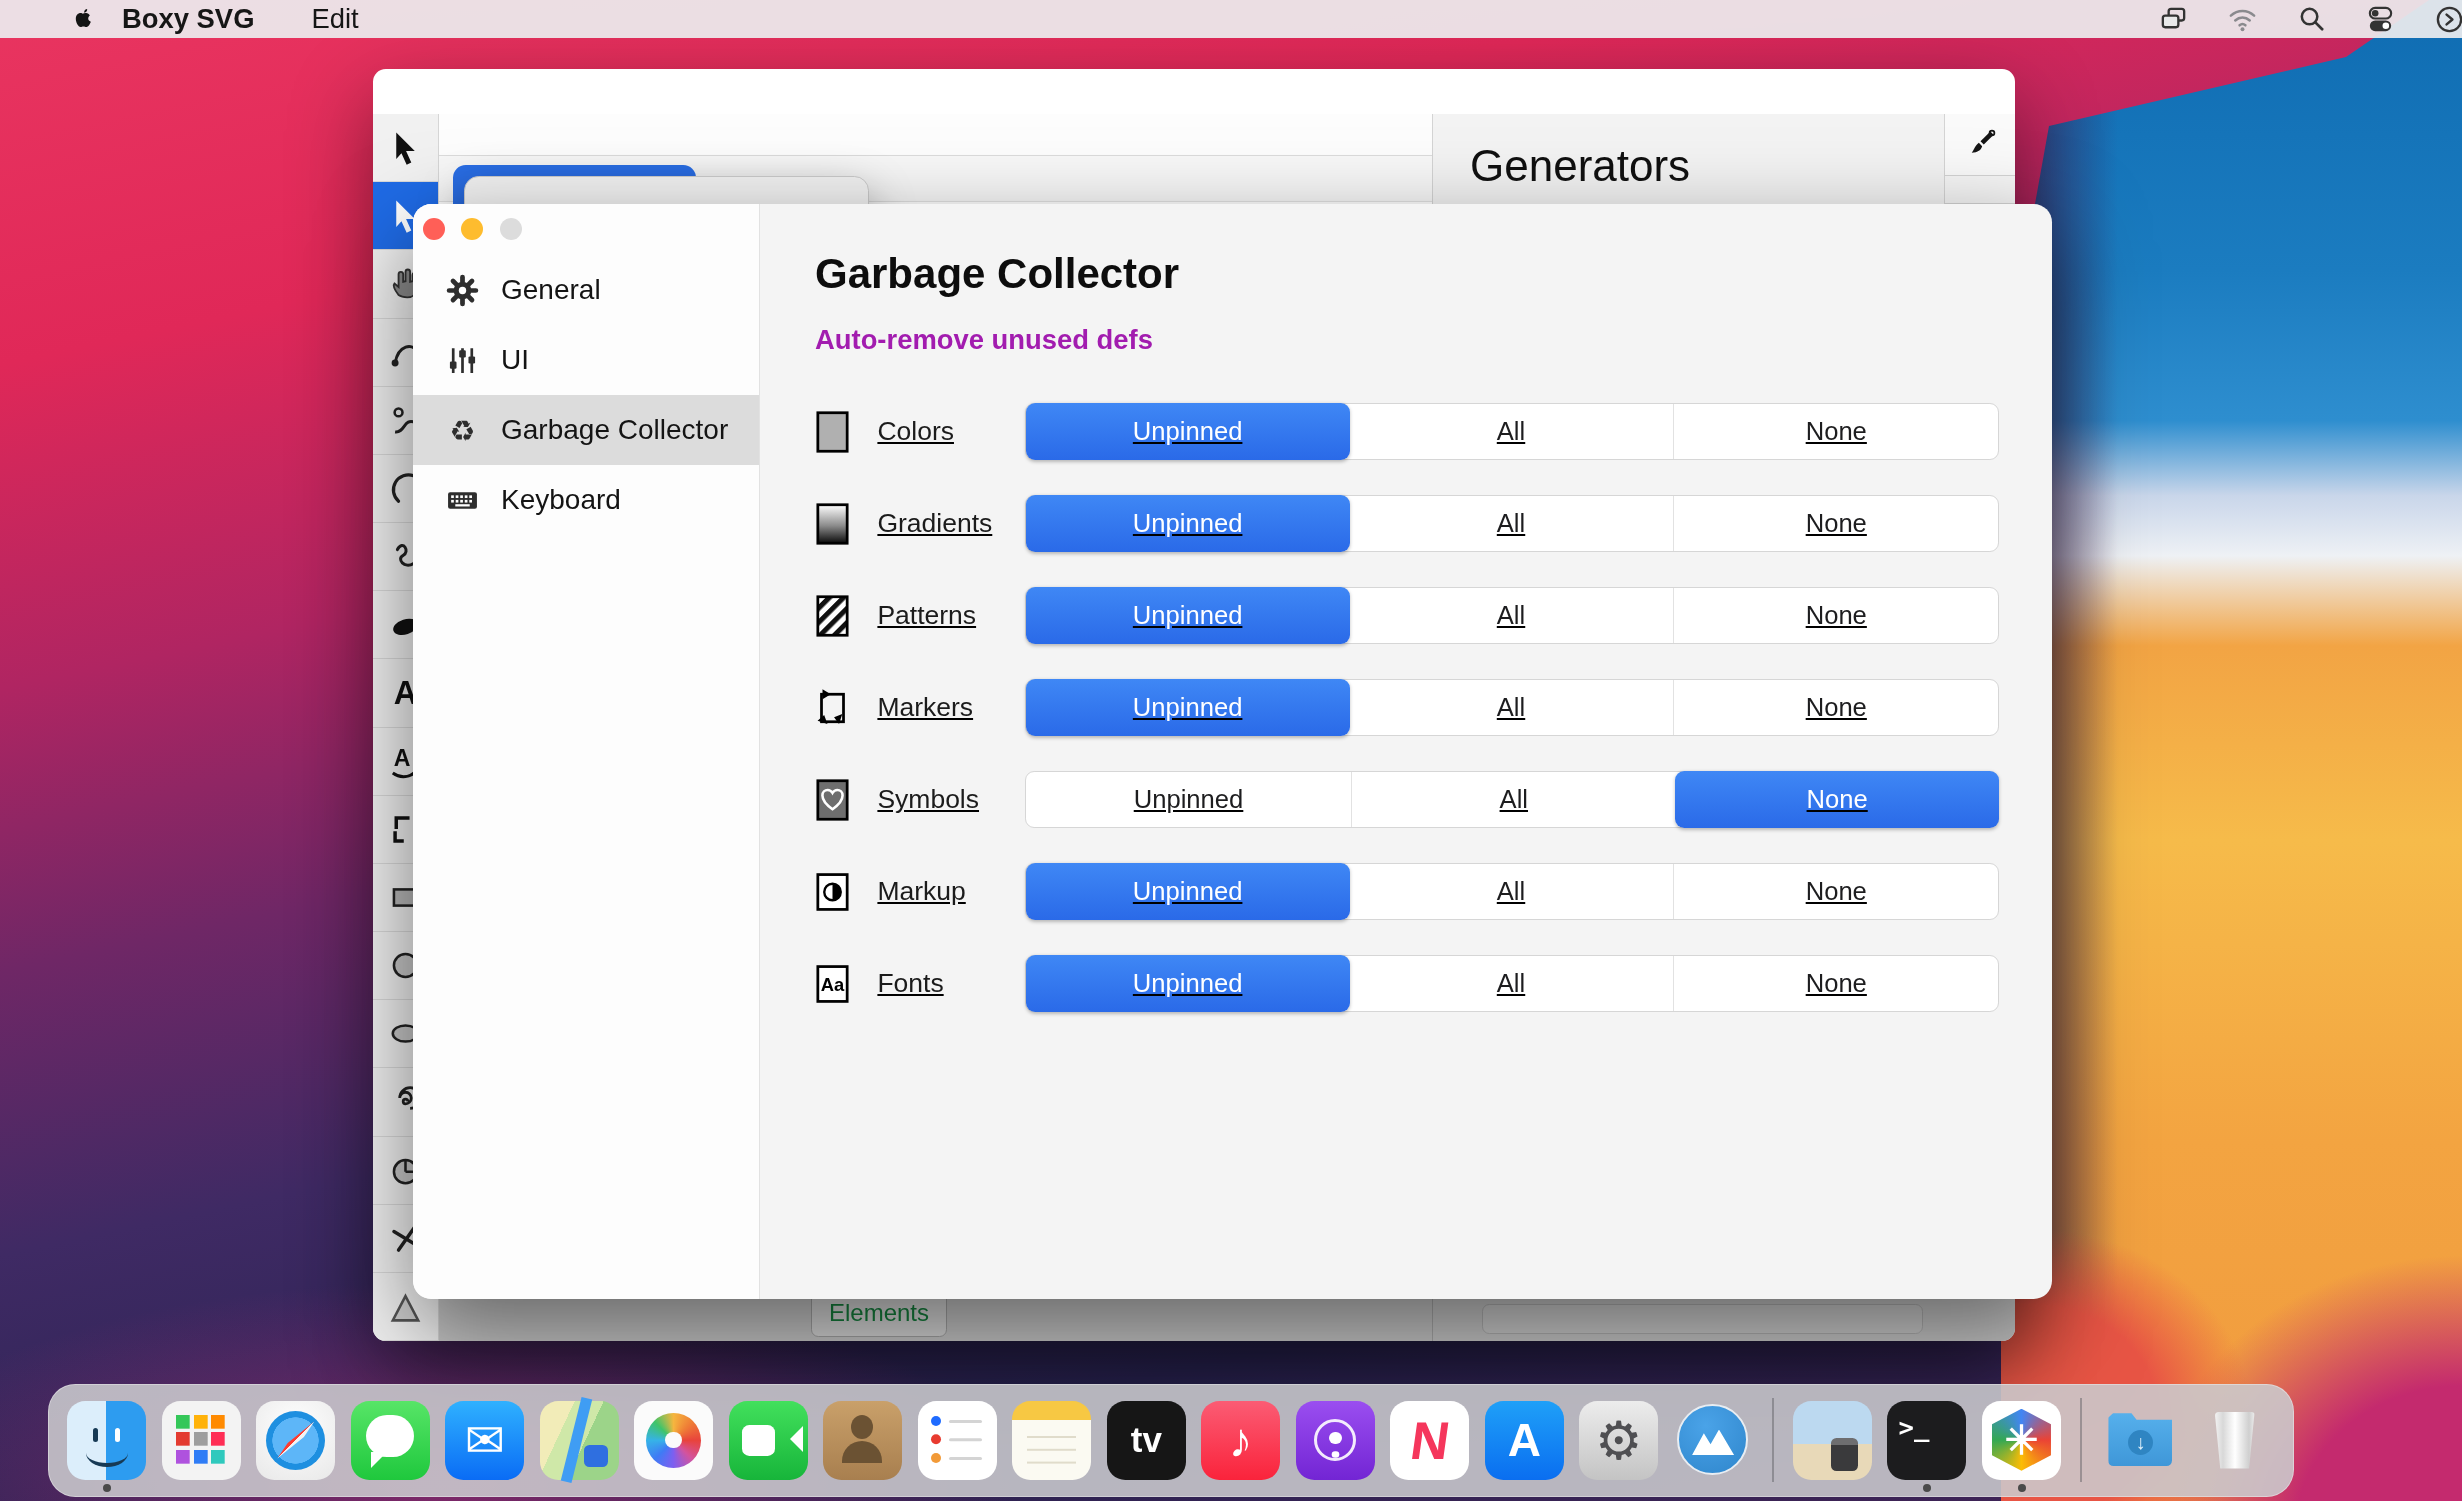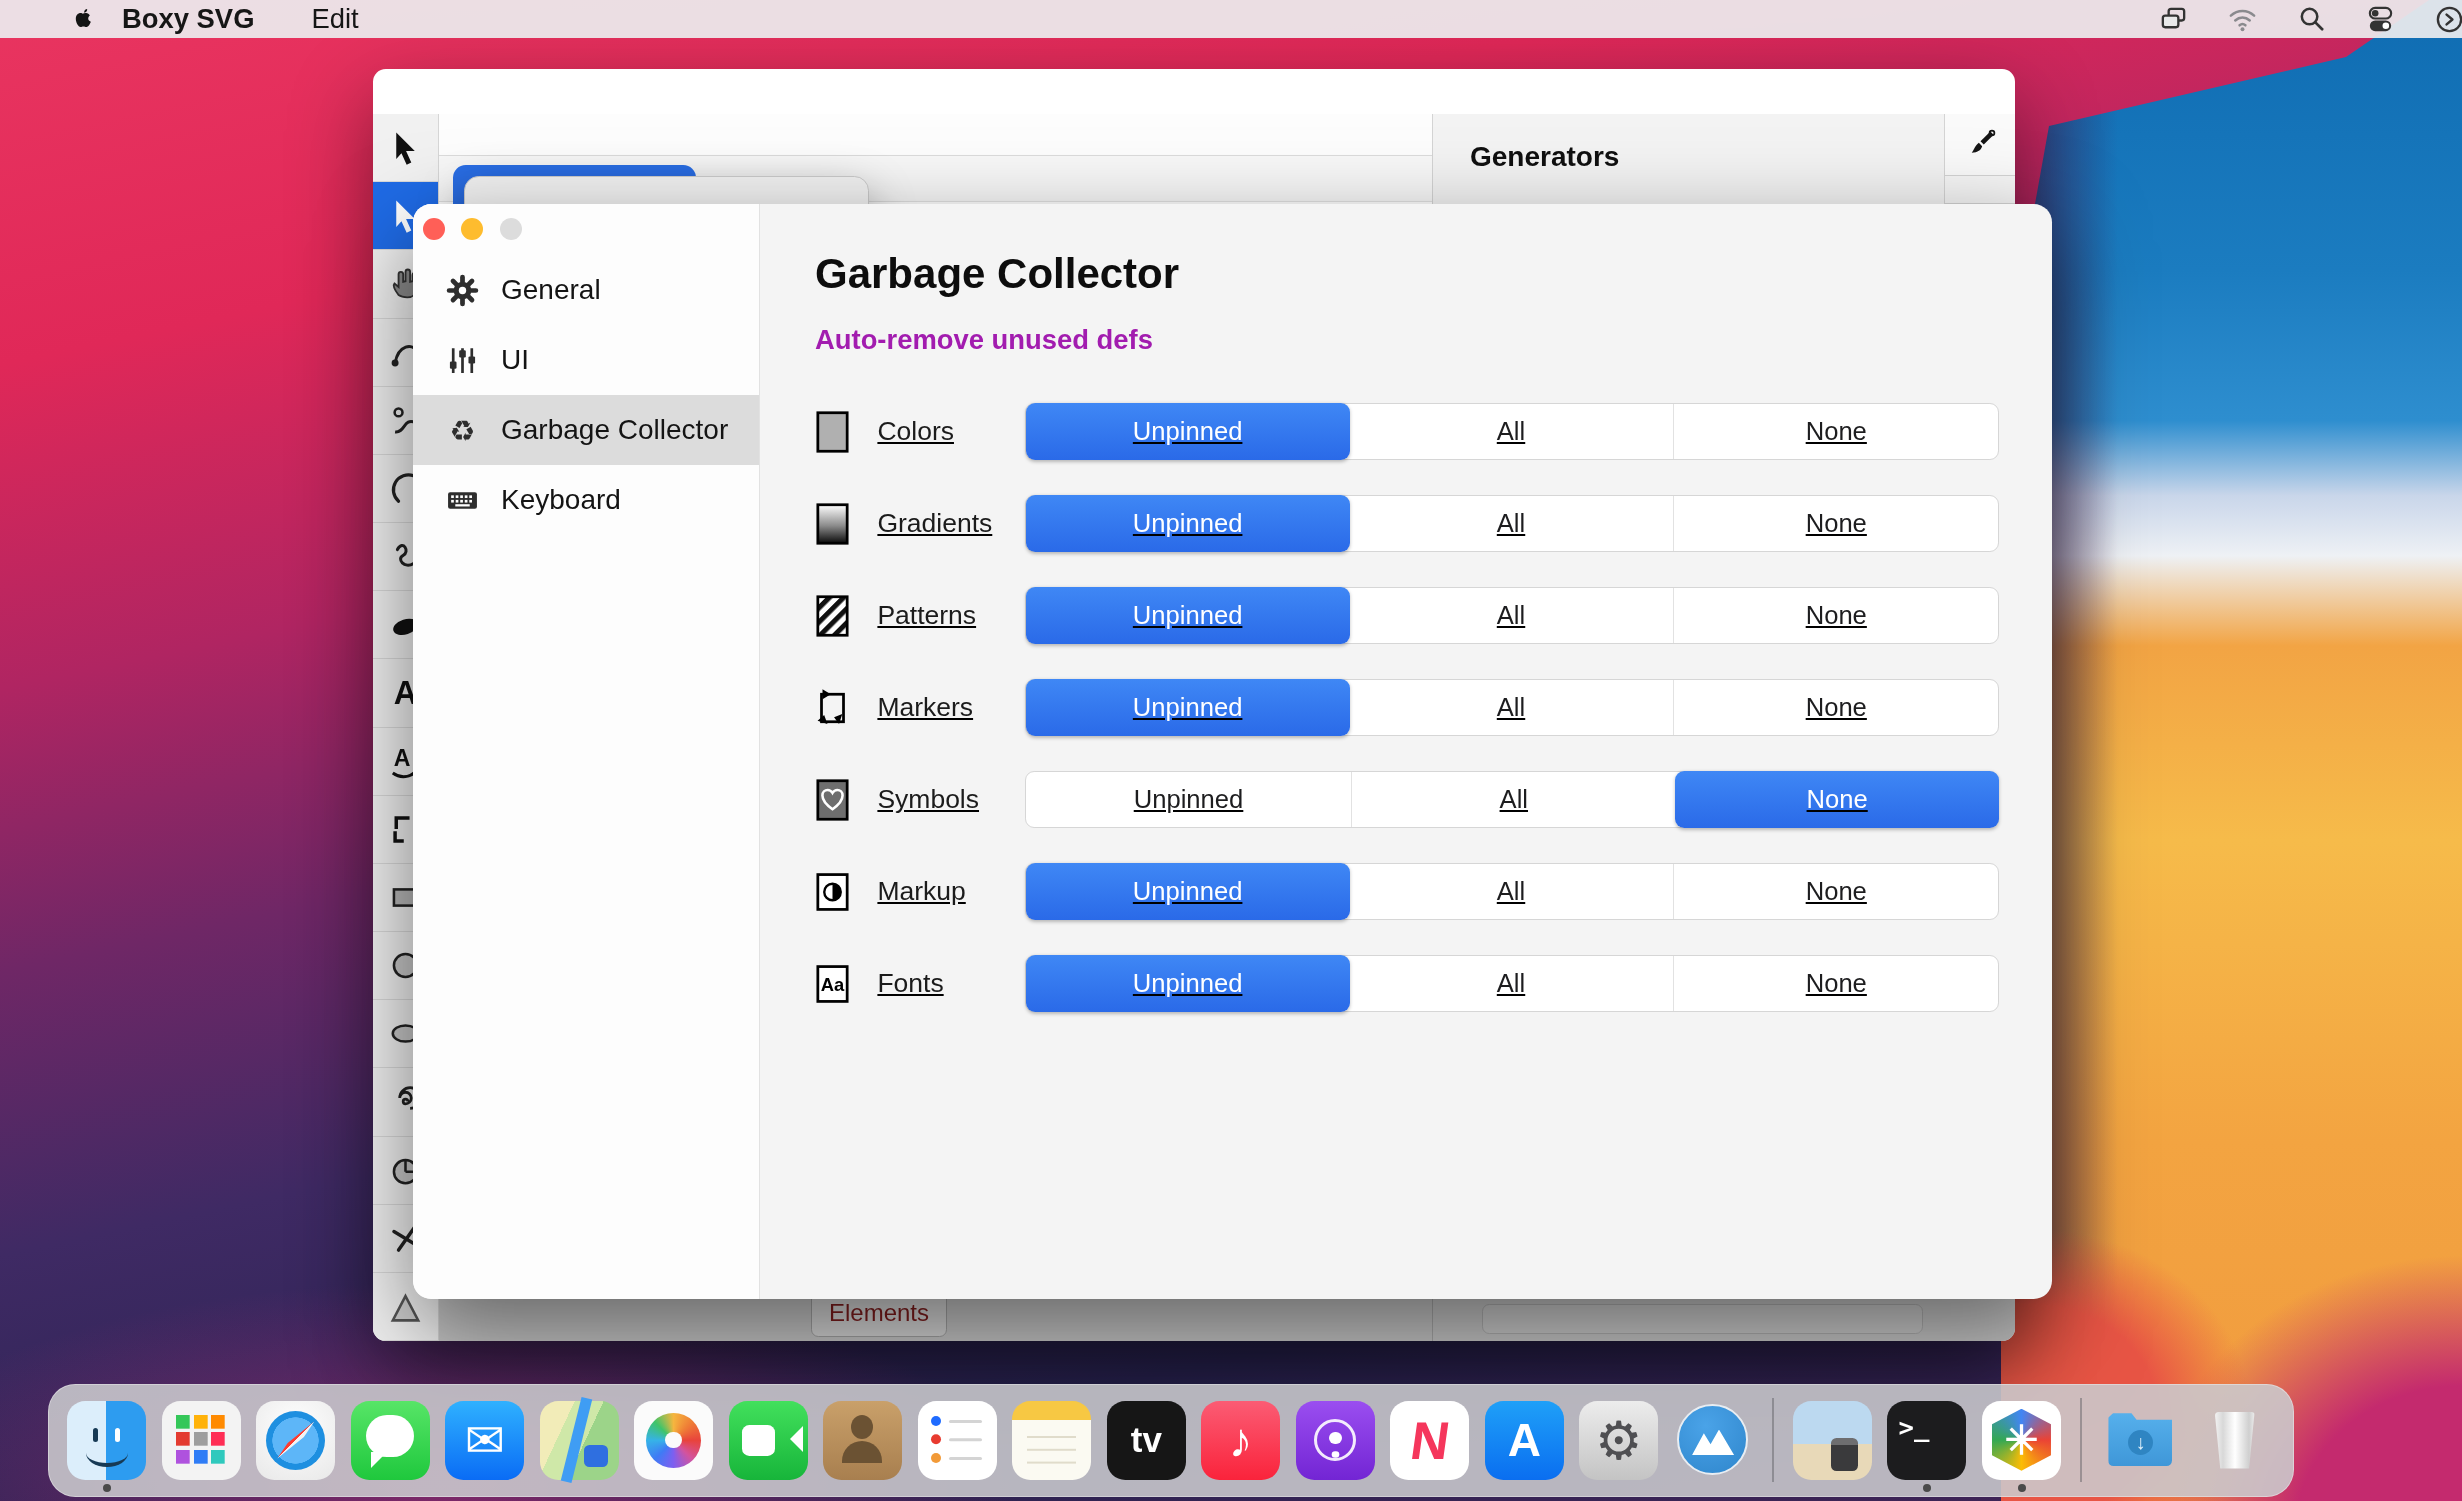--- a/index.html
+++ b/index.html
@@ -42,36 +42,36 @@
   .tool-strip{position:absolute;left:0;top:0;bottom:0;width:66px;background:#f1f1f1;border-right:0.9px solid #d6d6d6;
     display:flex;flex-direction:column;box-sizing:border-box;}
   .tool-cell{flex:1;display:flex;align-items:center;justify-content:center;border-bottom:0.9px solid #d9d9d9;}
   .tool-cell svg{width:37px;height:37px;}
   .tool-cell.selected{background:#1f6be6;}
 
   .tab-bar{position:absolute;left:66px;top:0;right:0;height:41px;background:#fdfdfd;border-bottom:0.9px solid #dcdcdc;}
   .strip2{position:absolute;left:66px;top:42px;width:993px;height:45px;background:#f8f8f8;border-bottom:0.9px solid #e3e3e3;}
   .canvas{position:absolute;left:66px;top:88px;width:993px;bottom:44px;background:#ffffff;}
   .right-panel{position:absolute;left:1059px;top:0;width:583px;bottom:44px;background:#f3f3f3;border-left:0.9px solid #d4d4d4;}
-  .gen-title{position:absolute;left:37px;top:27.4px;font-size:28px;font-weight:700;color:#101010;}
+  .gen-title{position:absolute;left:37px;top:27.4px;font-size:44px;font-weight:400;color:#101010;}
   .brush-box{position:absolute;right:0;top:0;width:70px;height:61px;background:#fafafa;border-left:0.9px solid #d4d4d4;border-bottom:0.9px solid #d4d4d4;
     display:flex;align-items:center;justify-content:center;}
   .brush-box svg{width:35px;height:35px;}
   .brush-sub{position:absolute;right:0;top:62px;width:70px;height:27.4px;background:#f6f6f6;border-left:0.9px solid #d4d4d4;border-bottom:0.9px solid #d4d4d4;}
 
   .blue-tab{position:absolute;left:80px;top:51px;width:243px;height:101px;border-radius:12.8px;background:#2a6fe8;}
   .edit-popup{position:absolute;left:91px;top:62px;width:405px;height:512px;background:#f1f1f1;border:0.9px solid #c9c9c9;
     border-radius:14.6px;box-shadow:0 18.3px 46px rgba(0,0,0,.35);box-sizing:border-box;}
   .edit-popup .ep-title{position:absolute;left:31px;top:40px;font-size:42px;font-weight:700;color:#0d0d0d;}
 
   .bottom-bar{position:absolute;left:66px;right:0;bottom:0;height:44px;background:#c7c7c7;border-top:0.9px solid #a9a9a9;}
   .bb-divider{position:absolute;left:993px;top:0;bottom:0;width:0.9px;background:#a9a9a9;}
   .bb-inset{position:absolute;left:1043px;top:7.3px;width:439px;height:27.4px;background:#cdcdcd;border:0.9px solid #b0b0b0;border-radius:7.3px;}
   .elements-tab{position:absolute;left:438px;bottom:3.7px;width:134px;height:46px;background:#d8d8d8;border:0.9px solid #a3a3a3;
-    border-radius:7.3px;display:flex;align-items:center;justify-content:center;font-size:24px;color:#7f1d1d;}
+    border-radius:7.3px;display:flex;align-items:center;justify-content:center;font-size:24px;color:#15803d;}
 
   
   .prefs{position:absolute;left:413px;top:204px;width:1639px;height:1095px;border-radius:18.3px;background:#f4f4f4;
     box-shadow:0 33px 91px rgba(0,0,0,.5);z-index:10;overflow:hidden;}
   .prefs-sidebar{position:absolute;left:0;top:0;bottom:0;width:347px;background:#fdfdfd;border-right:0.9px solid #e2e2e2;box-sizing:border-box;}
   .ptl{position:absolute;top:13.7px;width:22px;height:22px;border-radius:50%;}
   .ptl.c1{left:10px;background:#ff5f57;}
   .ptl.c2{left:48px;background:#febc2e;}
   .ptl.c3{left:87px;background:#dcdcdc;}
   .sb-list{position:absolute;left:0;top:51px;right:0;}

